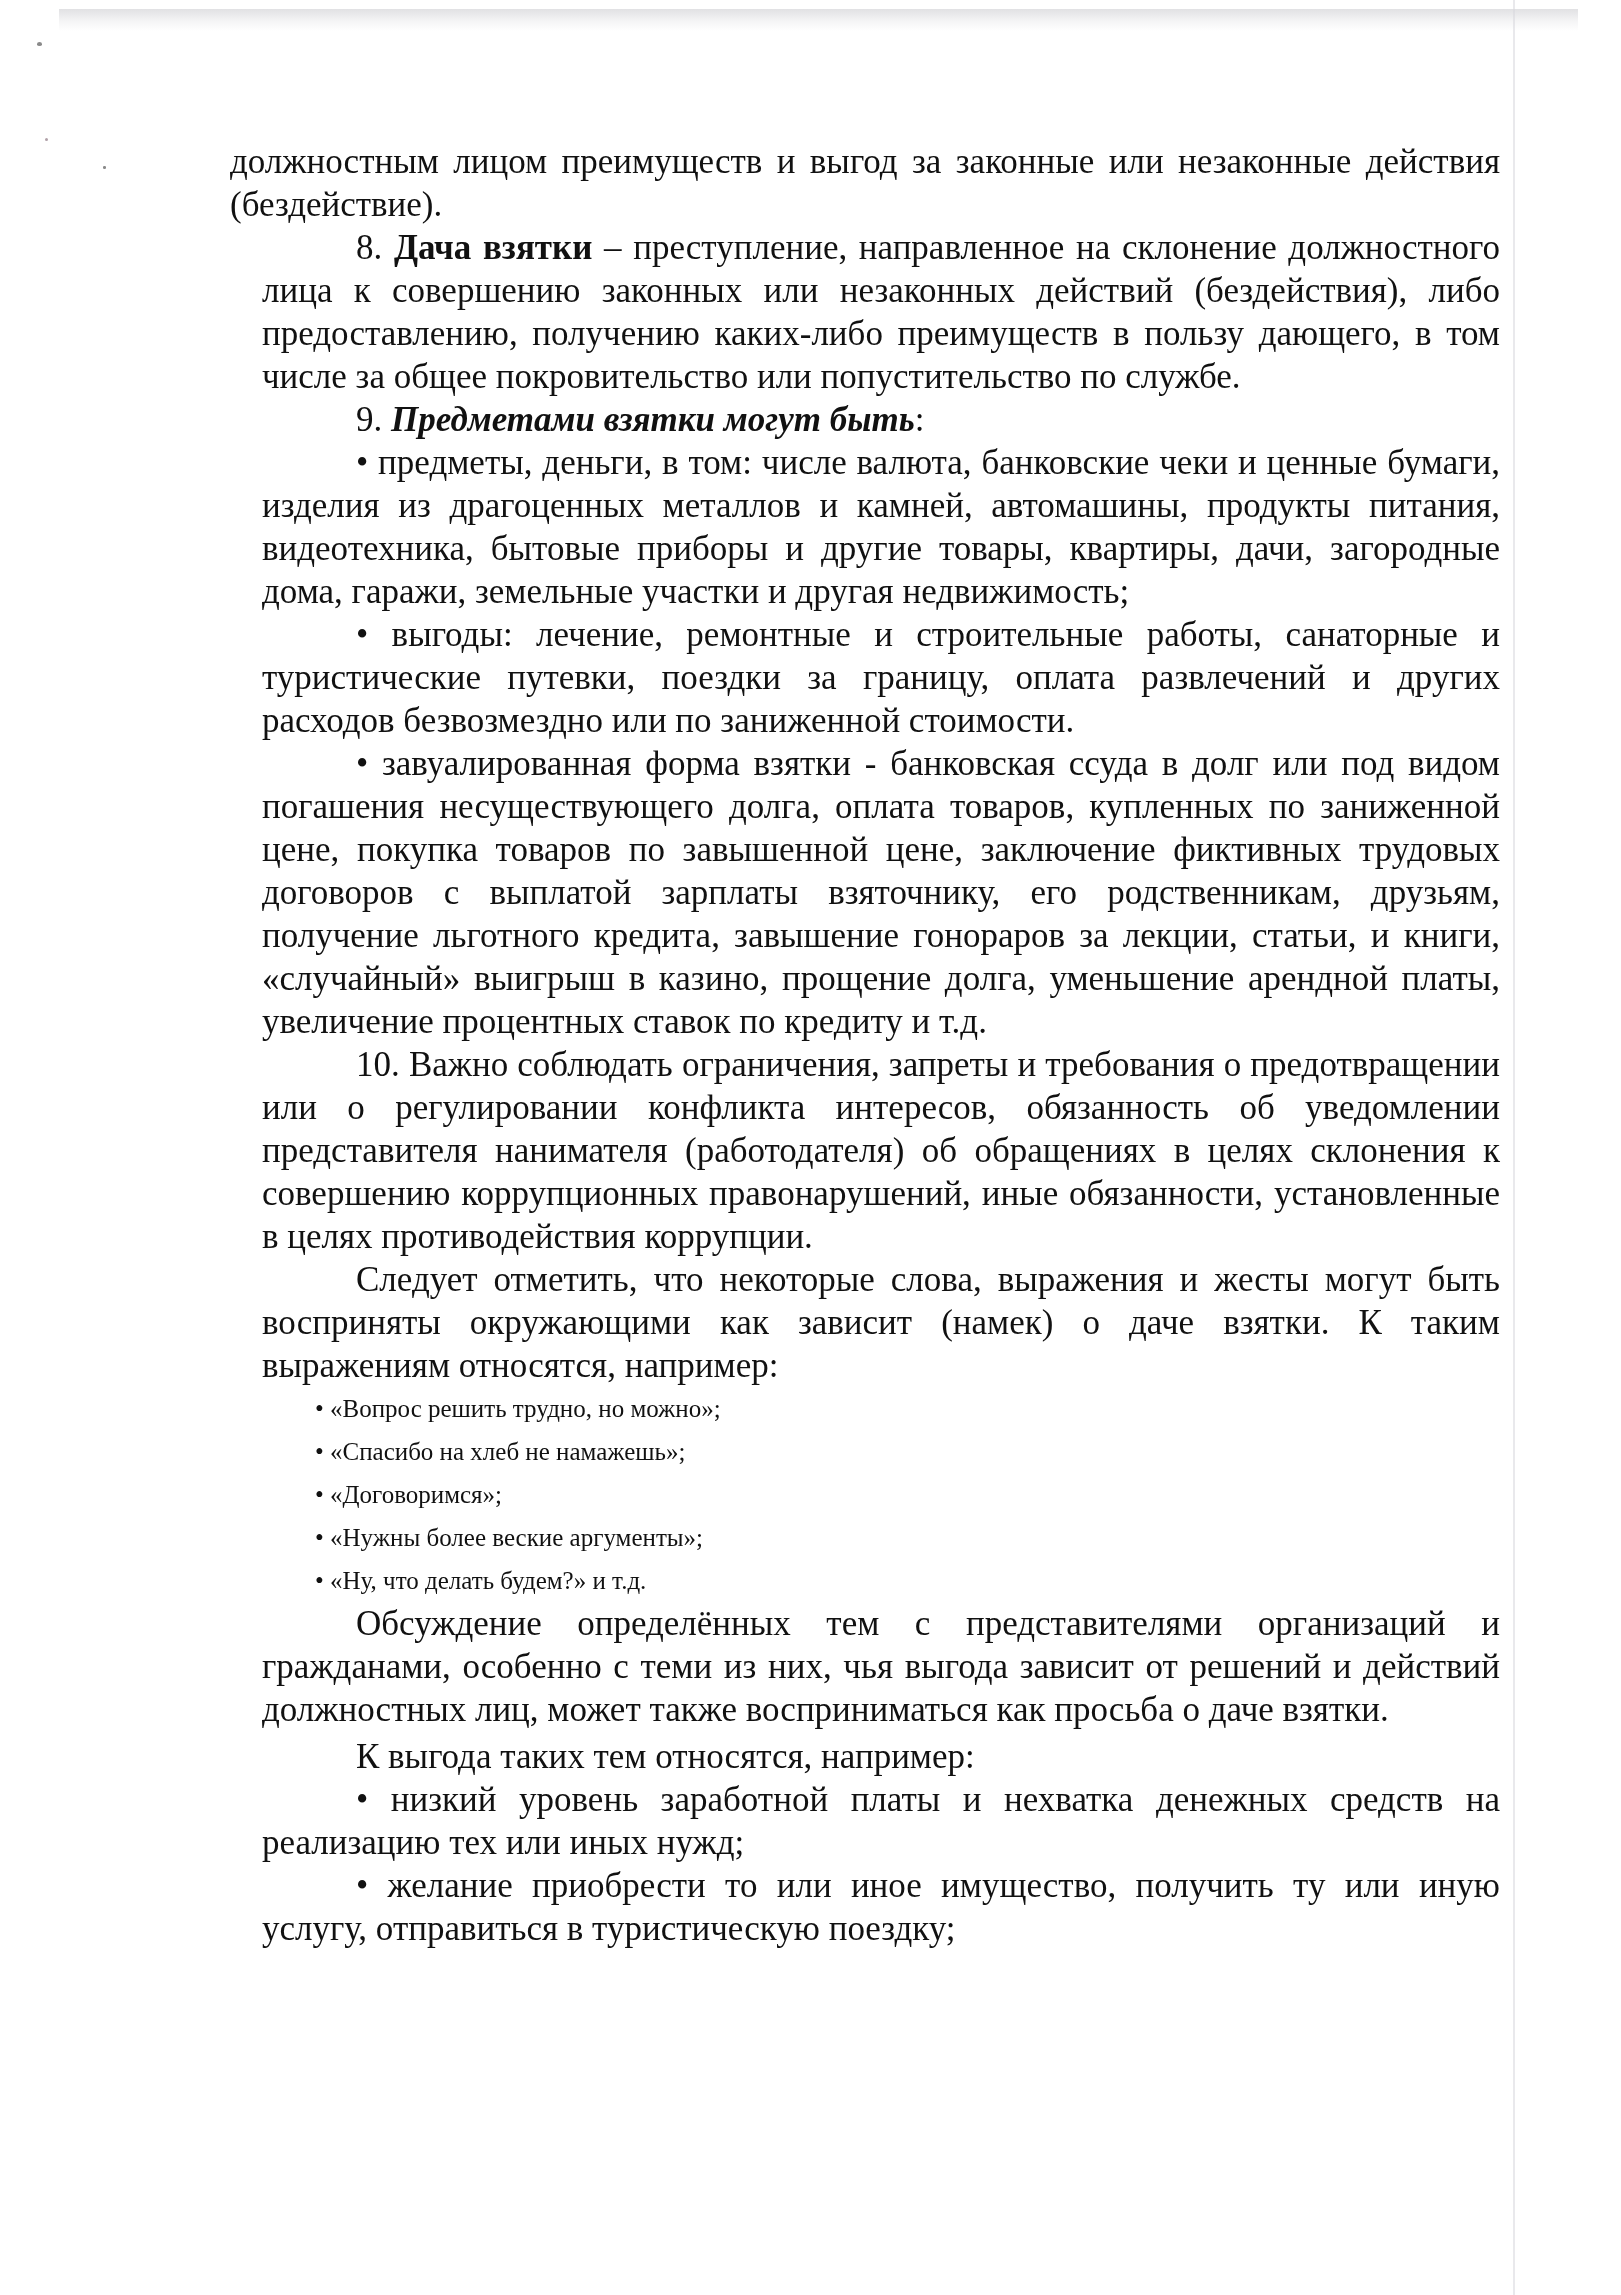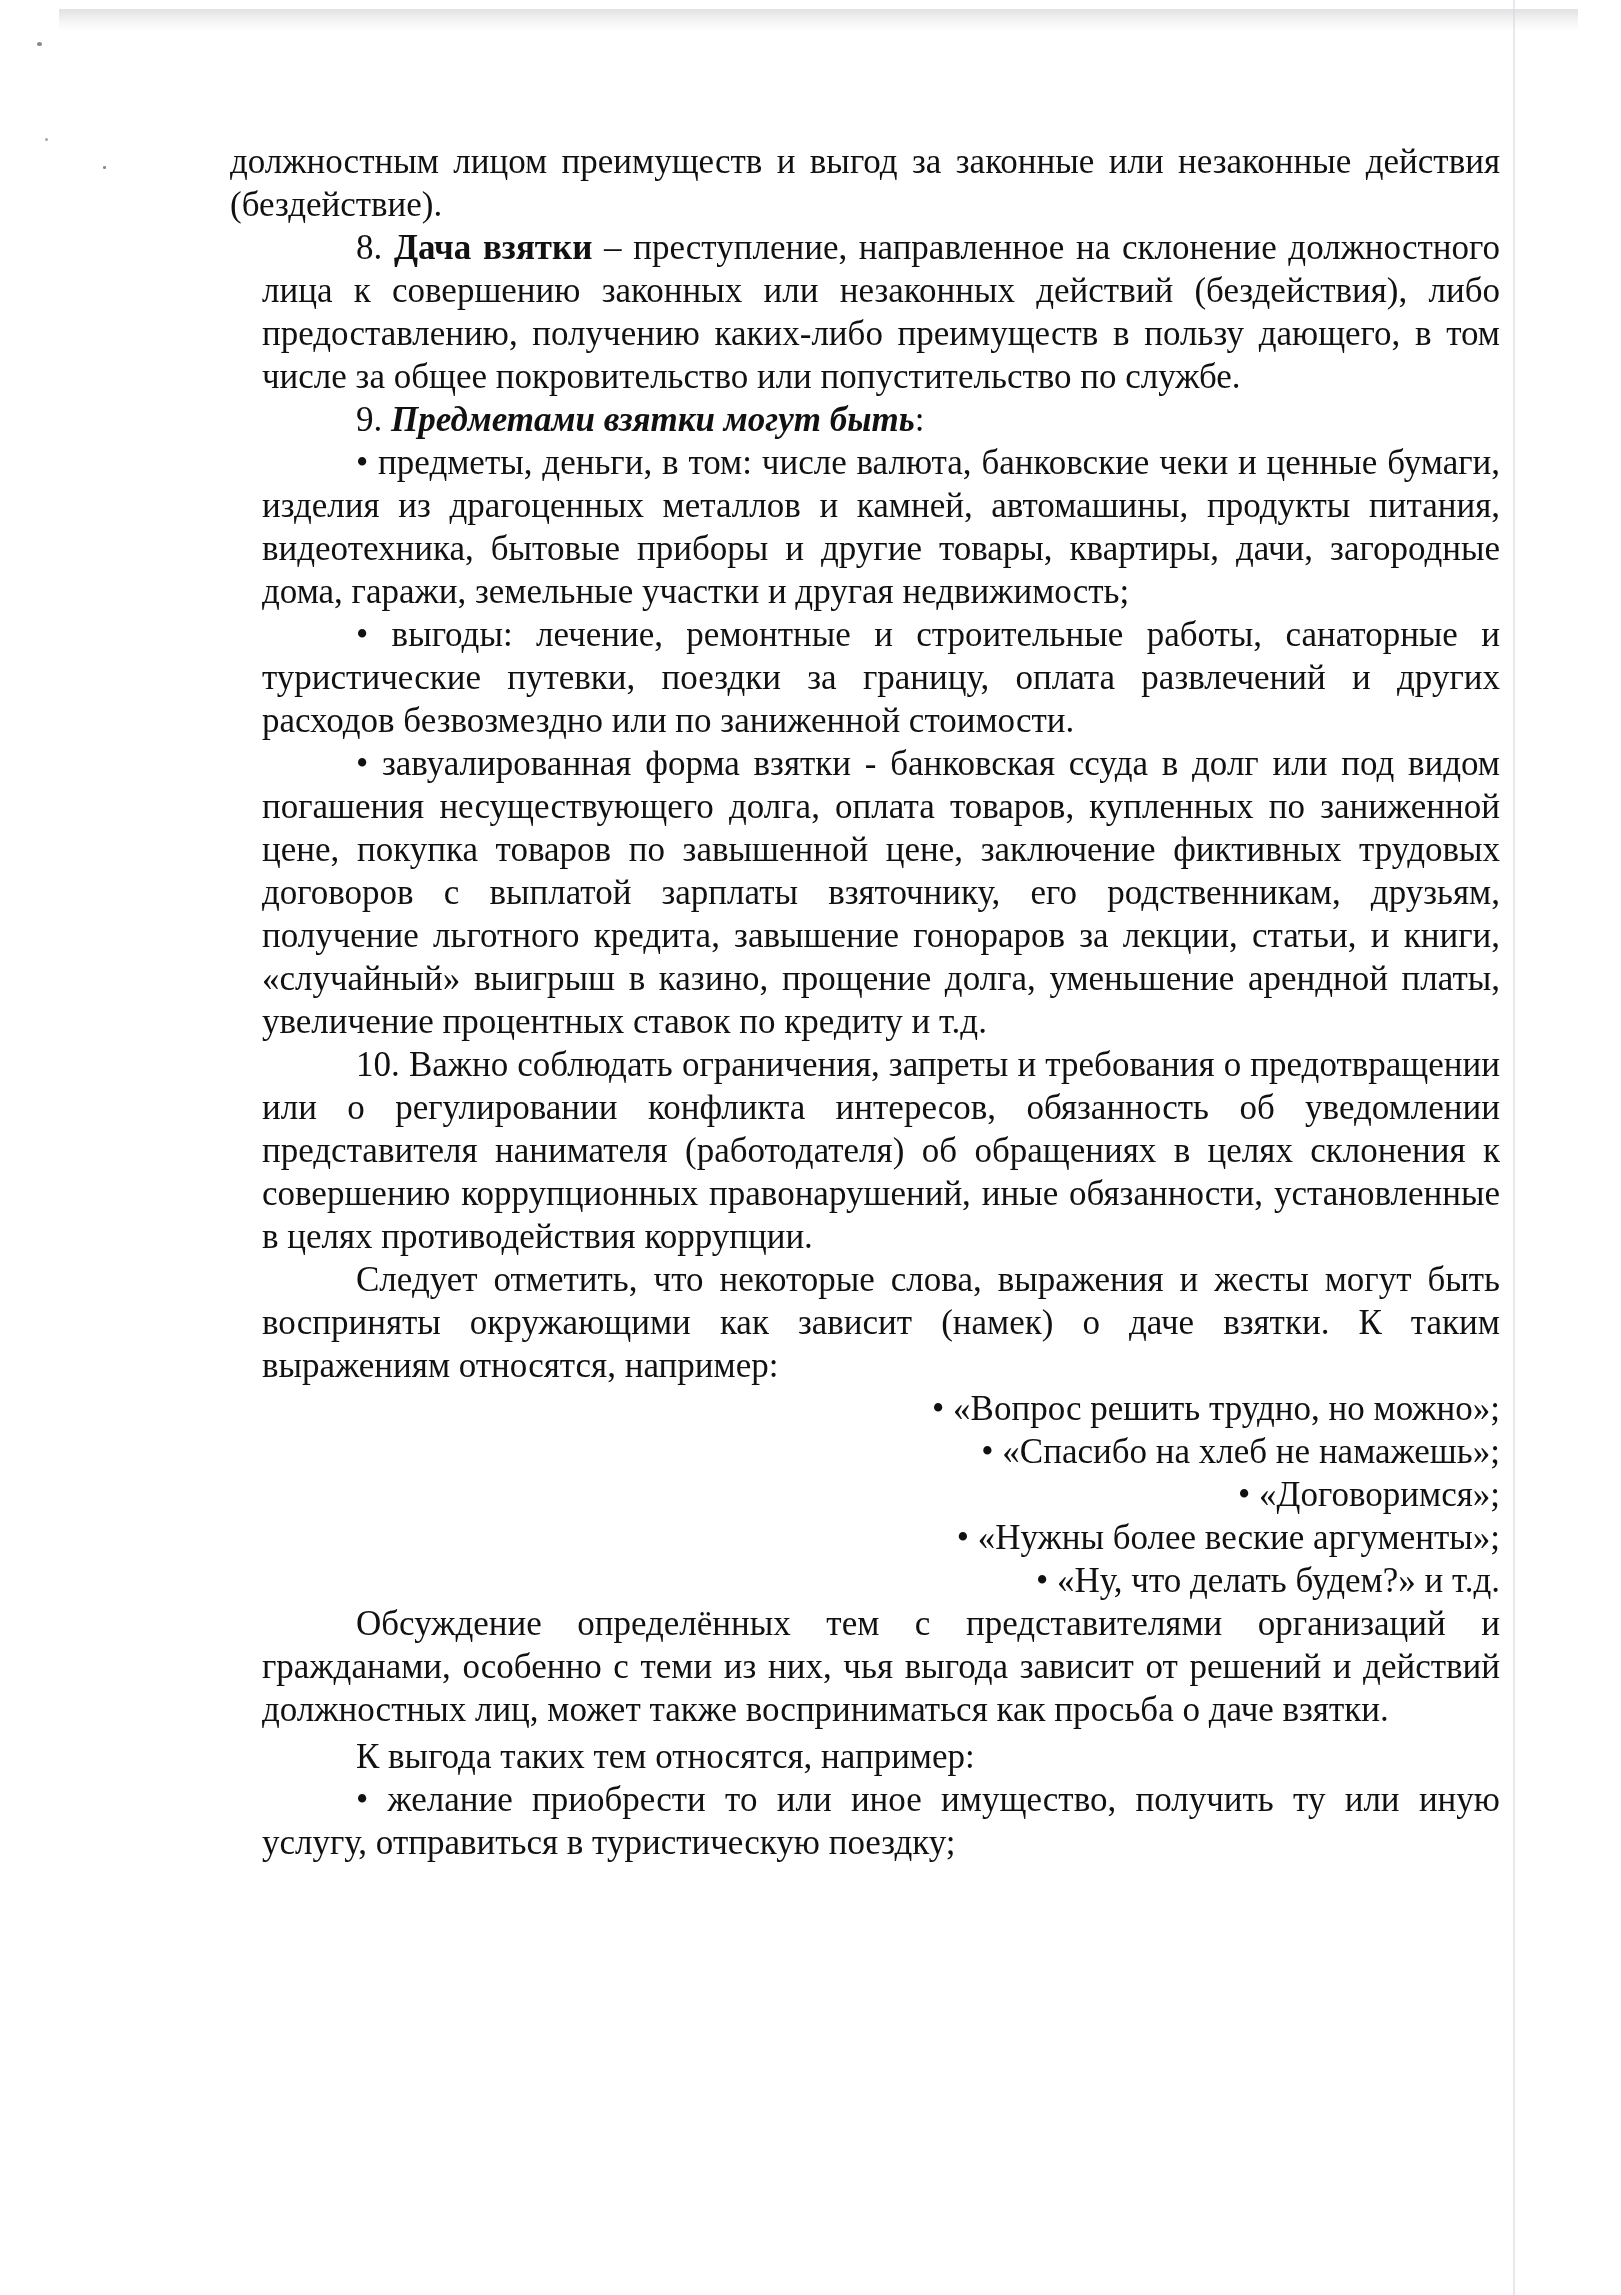--- a/index.html
+++ b/index.html
@@ -55,24 +55,23 @@
     margin-left: 32px;
   }
   .b { font-weight: bold; }
   .bi { font-weight: bold; font-style: italic; }
   .quote-list {
     margin: 0;
     padding: 0;
     list-style: none;
   }
   .quote-list li {
-    font-size: 35px;
+    font-size: 25px;
     line-height: 43px;
     padding-left: 85px;
-    text-align: right;
   }
 </style>
 </head>
 <body>
 
 <div class="scan-band"></div>
 <div class="scan-edge"></div>
 <div class="scan-speck" style="left:37px;top:42px;width:5.2px;height:3.9px;"></div>
 <div class="scan-speck" style="left:45px;top:138px;width:3.3px;height:3.3px;background:#b0a0a8;"></div>
 <div class="scan-speck" style="left:103px;top:166px;width:2.6px;height:2.6px;"></div>
@@ -120,19 +119,22 @@
   </ul>
 
   <p class="p indent">
     <span>Обсуждение определённых тем с представителями организаций и гражданами, особенно с теми из них, чья выгода зависит от решений и действий должностных лиц, может также восприниматься как просьба о даче взятки.</span>
   </p>
 
   <p class="p indent" style="margin-top:3.9px;">
     <span>К выгода таких тем относятся, например:</span>
   </p>
 
+  <p class="p indent">
+    <span>• низкий уровень заработной платы и нехватка денежных средств на реализацию тех или иных нужд;</span>
+  </p>
 
   <p class="p indent">
     <span>• желание приобрести то или иное имущество, получить ту или иную услугу, отправиться в туристическую поездку;</span>
   </p>
 
 </div>
 
 
 </body></html>

